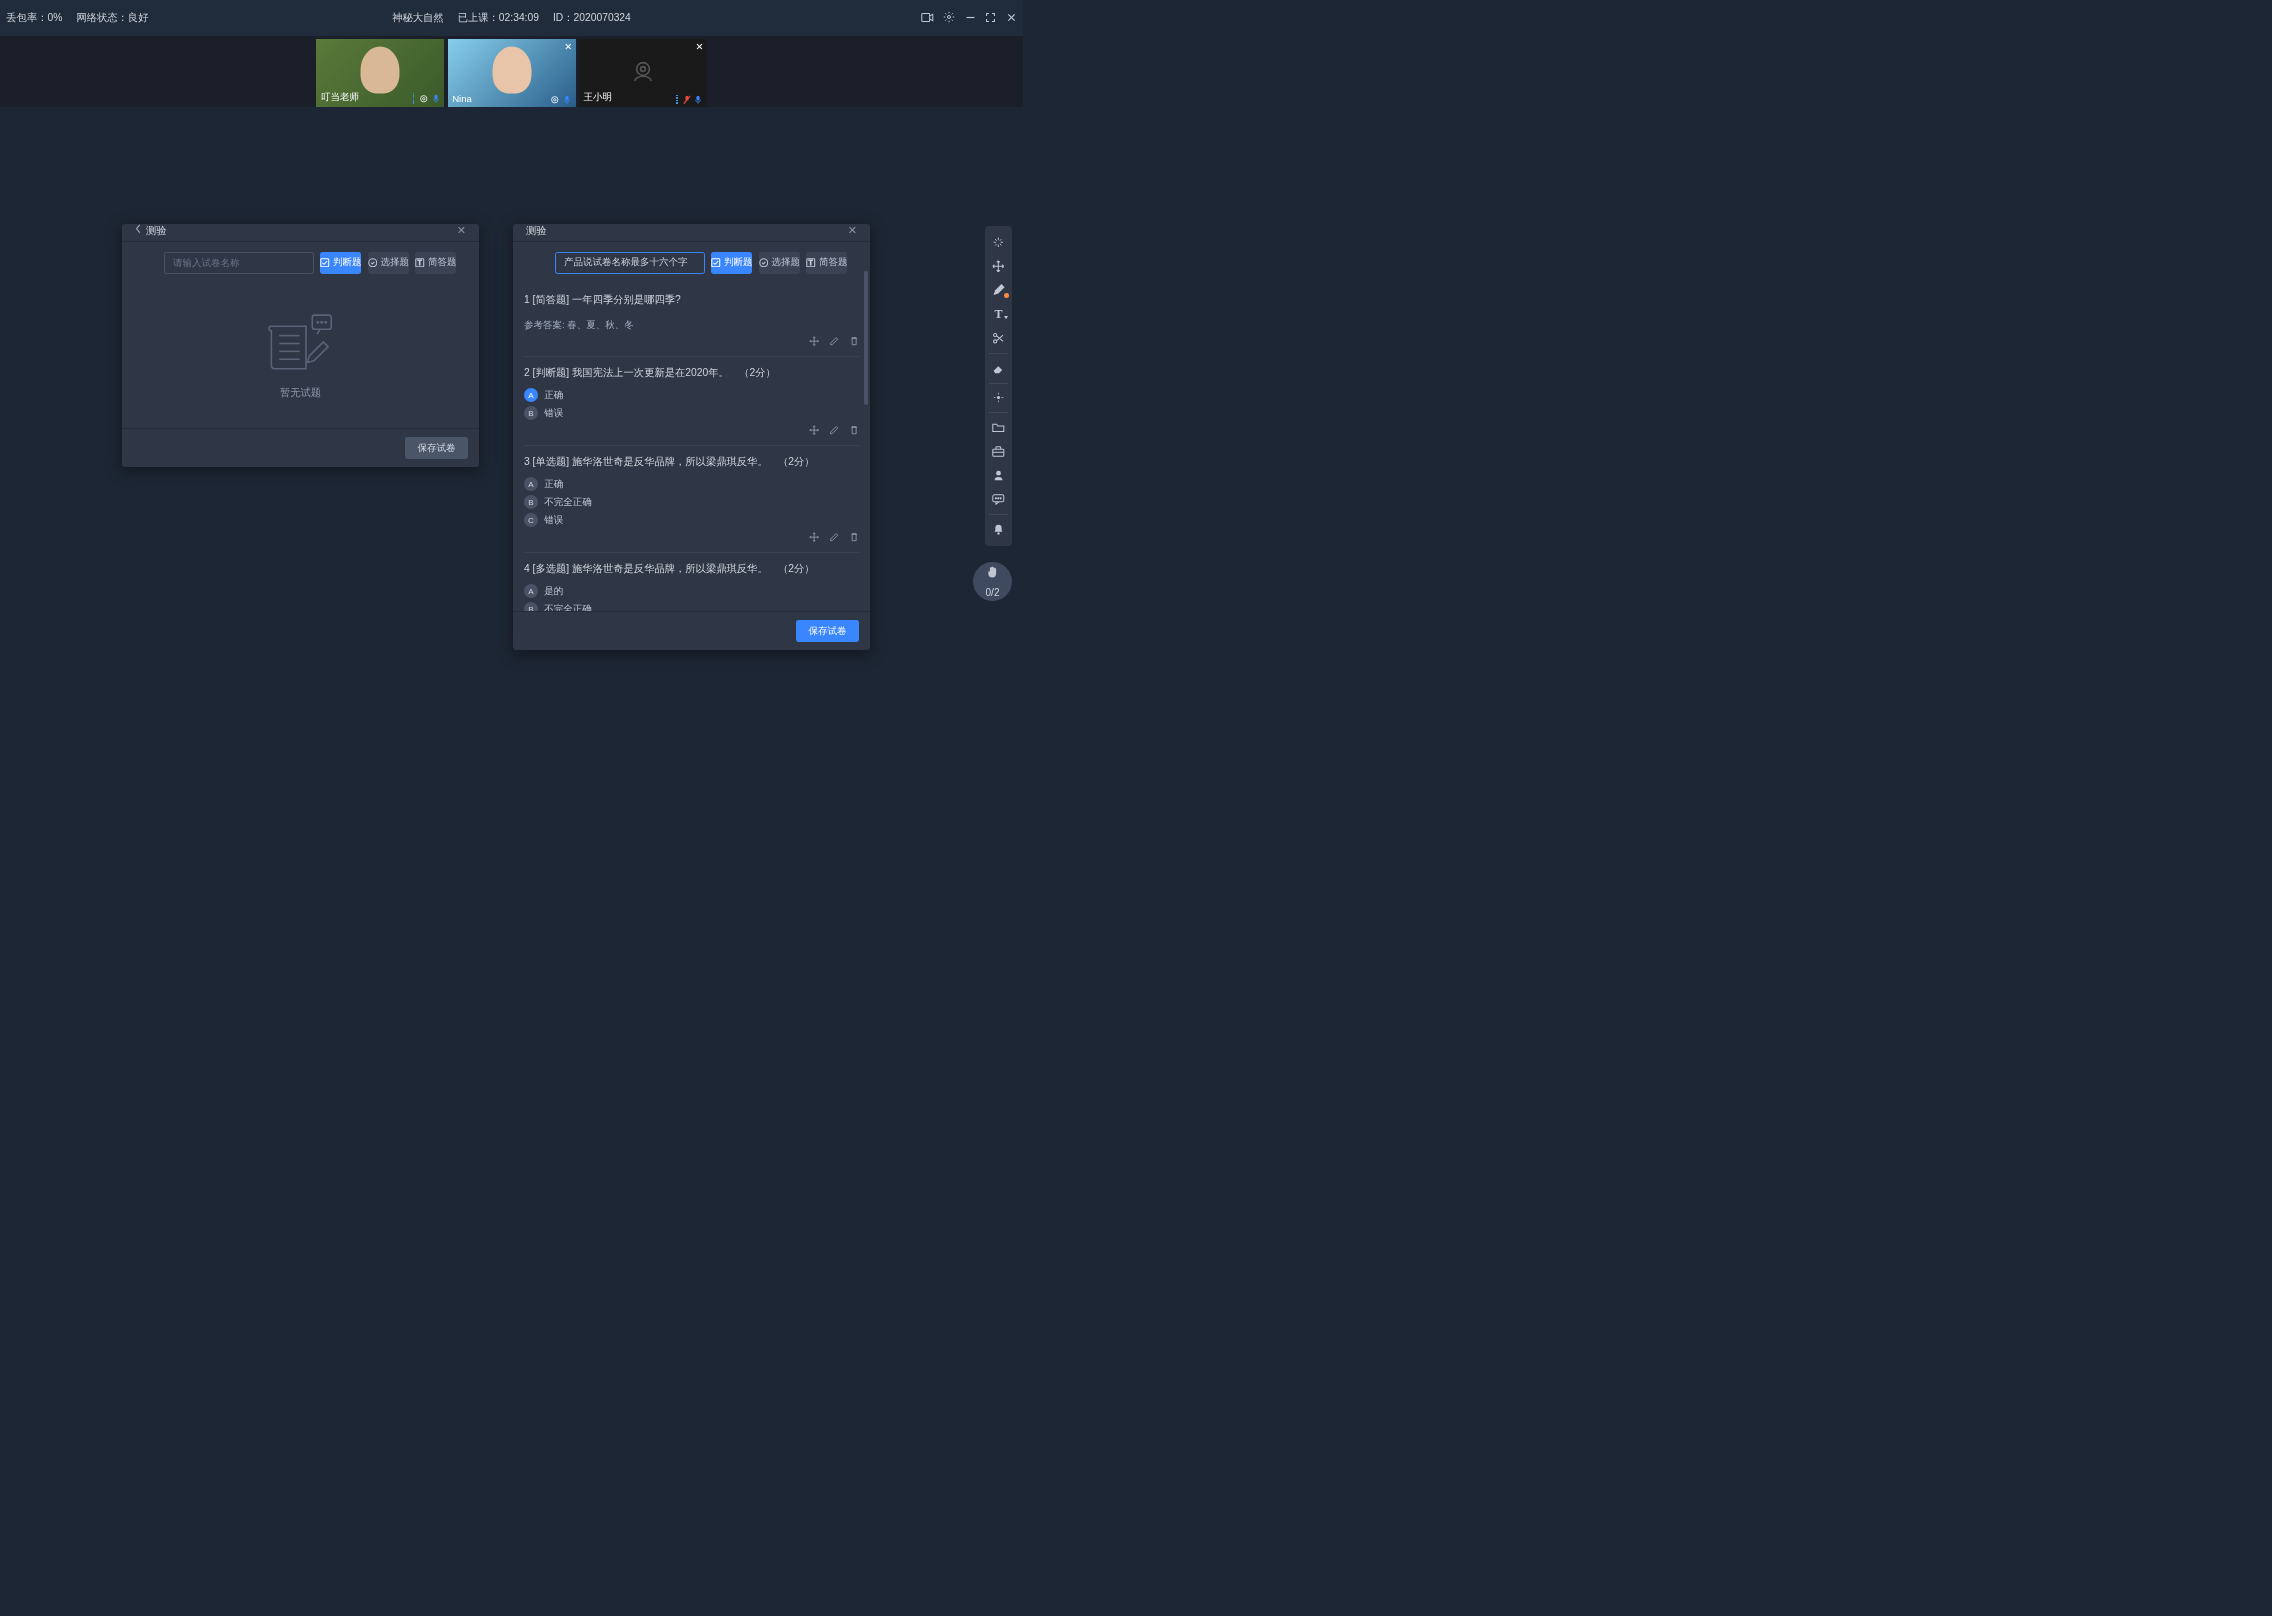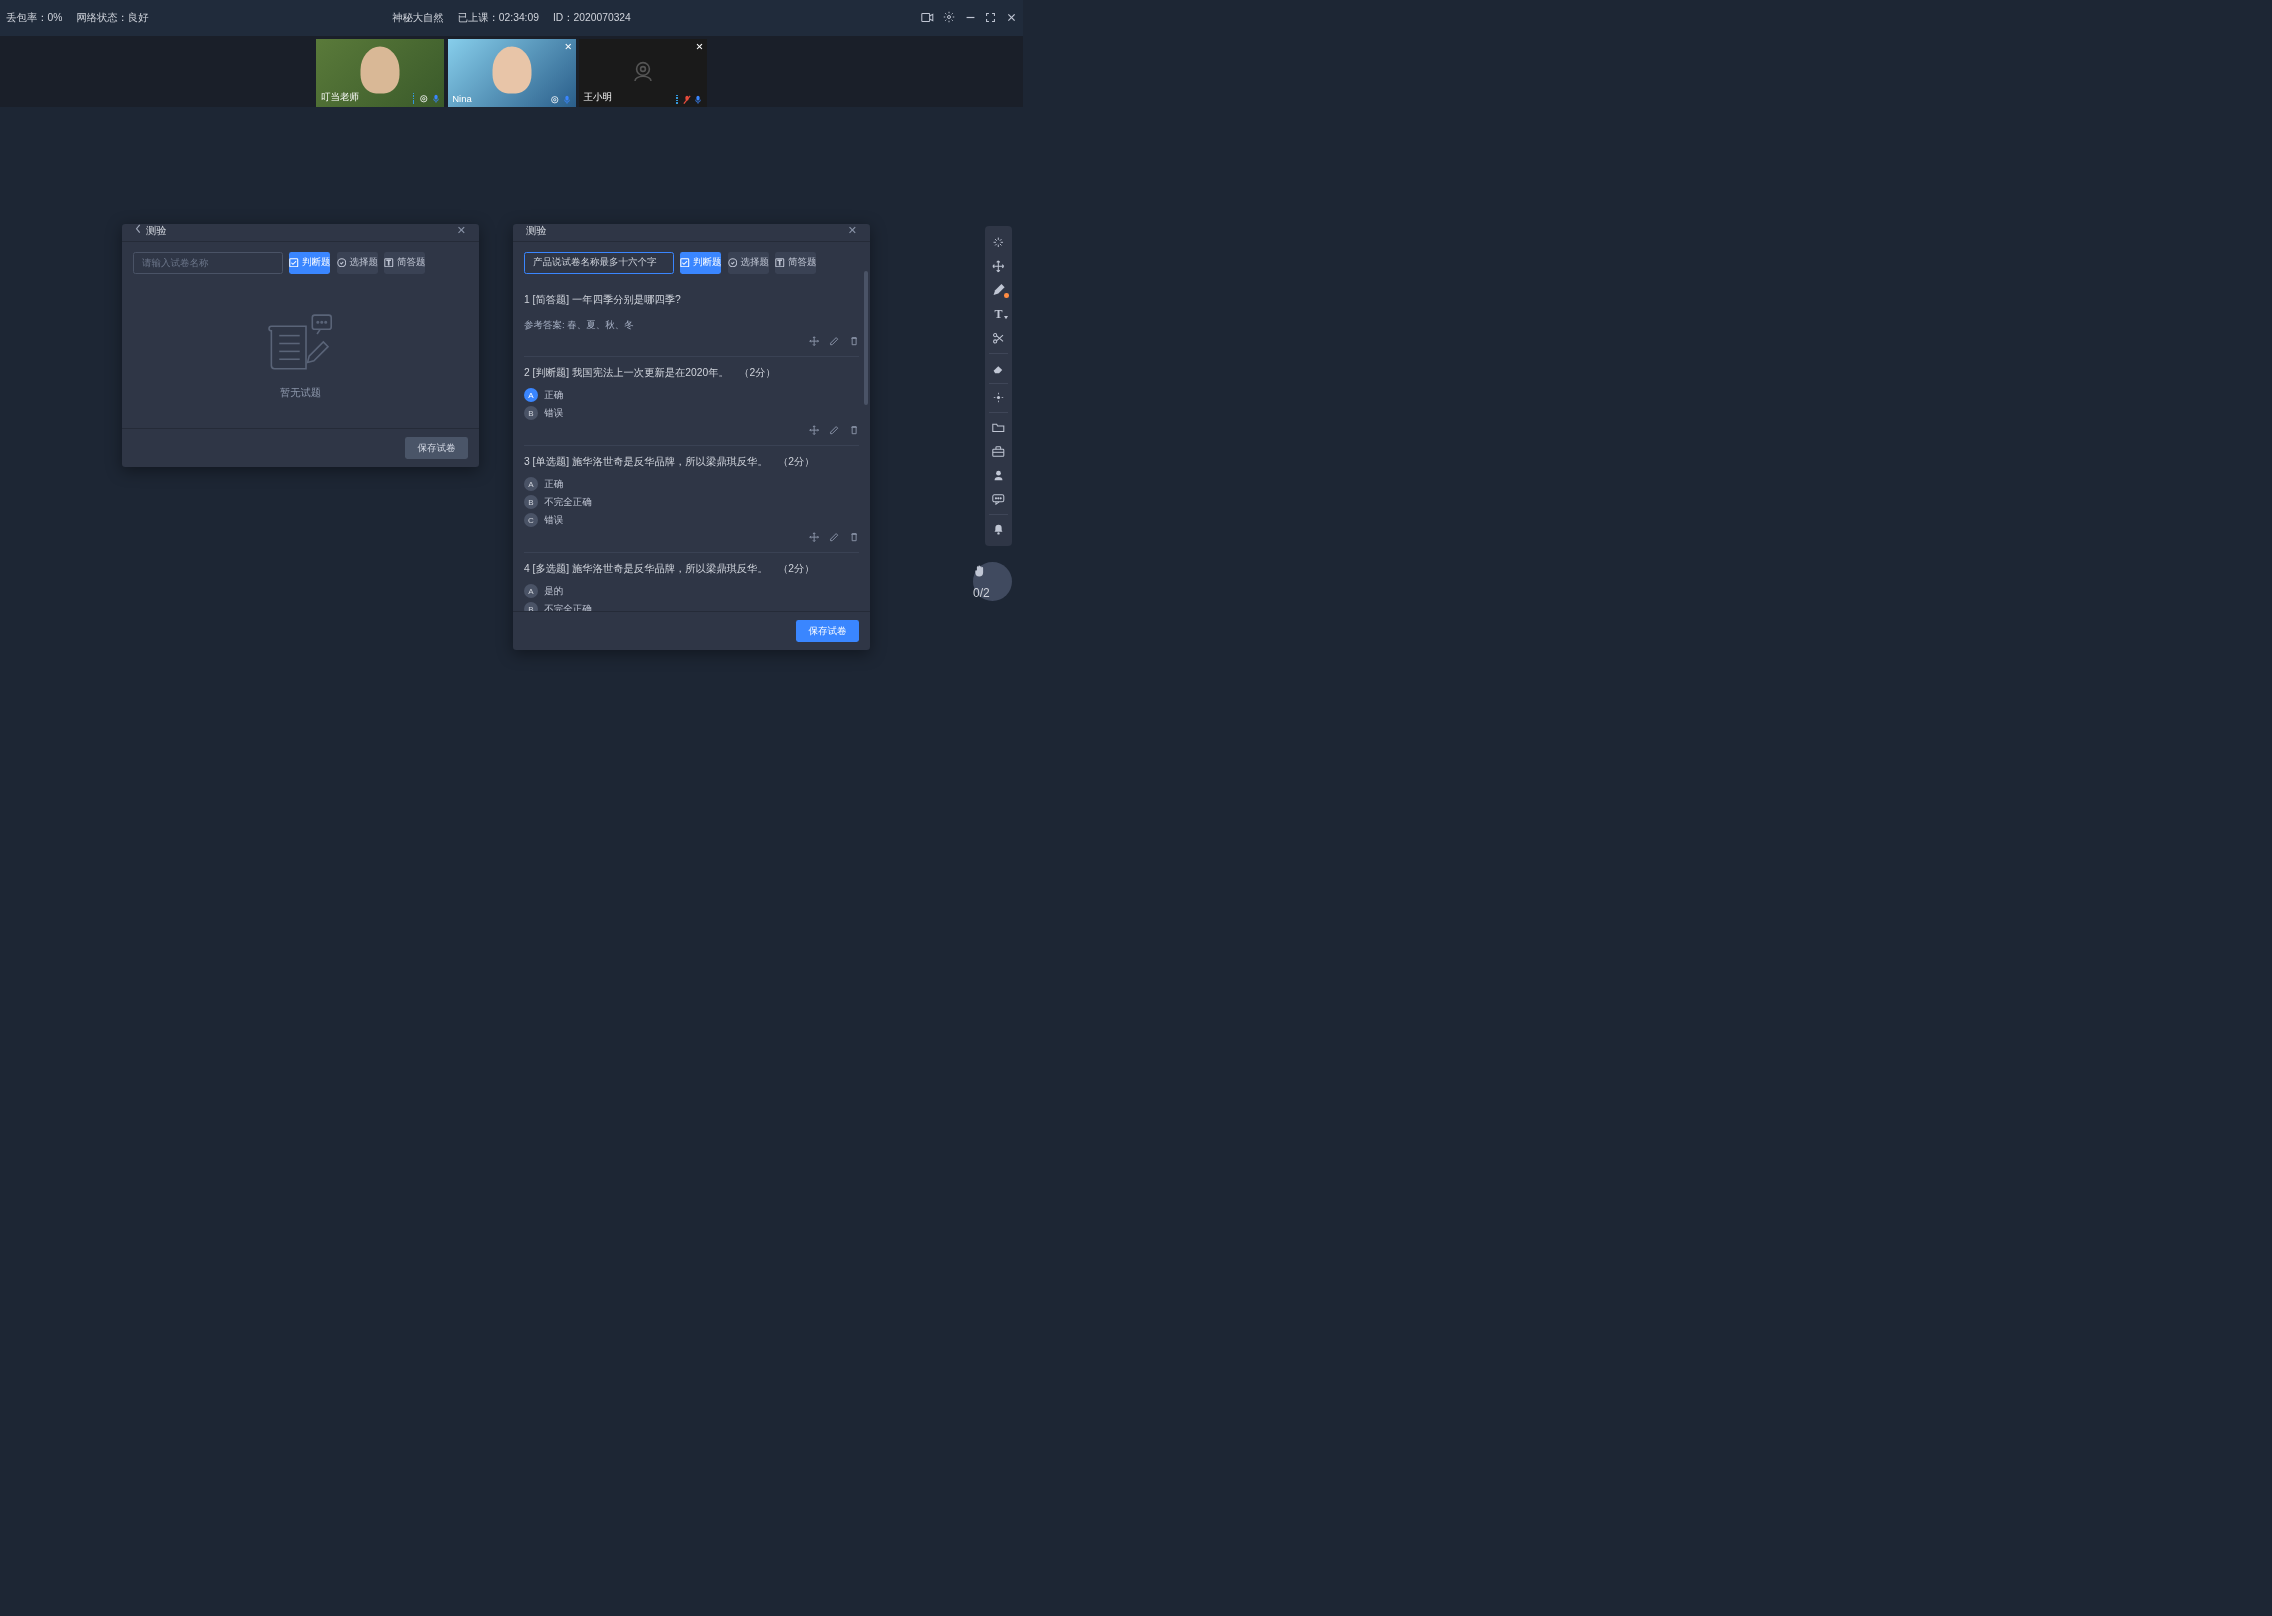--- a/index.html
+++ b/index.html
@@ -74,21 +74,21 @@
 .modal-right { left: 513px; top: 224px; width: 357px; height: 426px; }
 .modal-header {
   height: 18px; display: flex; align-items: flex-start; padding: 0 13px;
   border-bottom: 0.8px solid #252b38;
   font-size: 10.3px; color: #d0d4dc;
 }
 .modal-header .back { margin-right: 4.7px; cursor:pointer; }
 .modal-header .close { margin-left: auto; cursor: pointer; color: #8a94a8; font-size: 11px; }
 
 .modal-toolbar {
-  display: flex; gap: 6.3px; padding: 9.5px 11px; align-items: center;
+  display: flex; gap: 6.3px; padding: 9.5px 11px; align-items: center; margin-left: 31px;
 }
 .name-input {
   flex: 0 0 131px; height: 22px; background: transparent;
   border: 0.8px solid #4a5366; border-radius: 2.4px;
   padding: 0 8px; color: #d0d4dc; font-size: 9.5px;
 }
 .name-input::placeholder { color: #6a7488; }
 .name-input.filled { border-color: #3a86ff; color: #d0d4dc; }
 .btn {
   height: 22px; padding: 0 0; border: none; border-radius: 2.4px;
@@ -143,22 +143,22 @@
 .tool-item {
   width: 27px; height: 24px; display:flex; align-items:center; justify-content:center;
   cursor:pointer; color: #c0c6d4; position:relative;
 }
 .tool-divider { width: 19px; height: 0.8px; background: #3f4658; margin: 2.4px 0; }
 .orange-dot { position:absolute; right:3.2px; bottom:4.7px; width:4.7px; height:4.7px; background:#ff8c42; border-radius:50%; }
 
 .hand-badge {
   position:absolute; right:11px; top: 562px;
   width: 39px; height: 39px; border-radius: 50%; background: #404a5f;
-  display:flex; flex-direction:column; justify-content:center;
-  color:#d0d4dc; font-size: 12px; gap:8px; cursor:pointer;
+  display:flex; flex-direction:column; align-items:center; justify-content:center;
+  color:#d0d4dc; font-size: 10px; gap:8px; cursor:pointer;
 }
 </style>
 </head>
 <body>
 
 <div class="header">
   <div class="header-left">
     <span><span>丢包率：</span><span>0%</span></span>
     <span><span>网络状态：</span><span>良好</span></span>
   </div>

